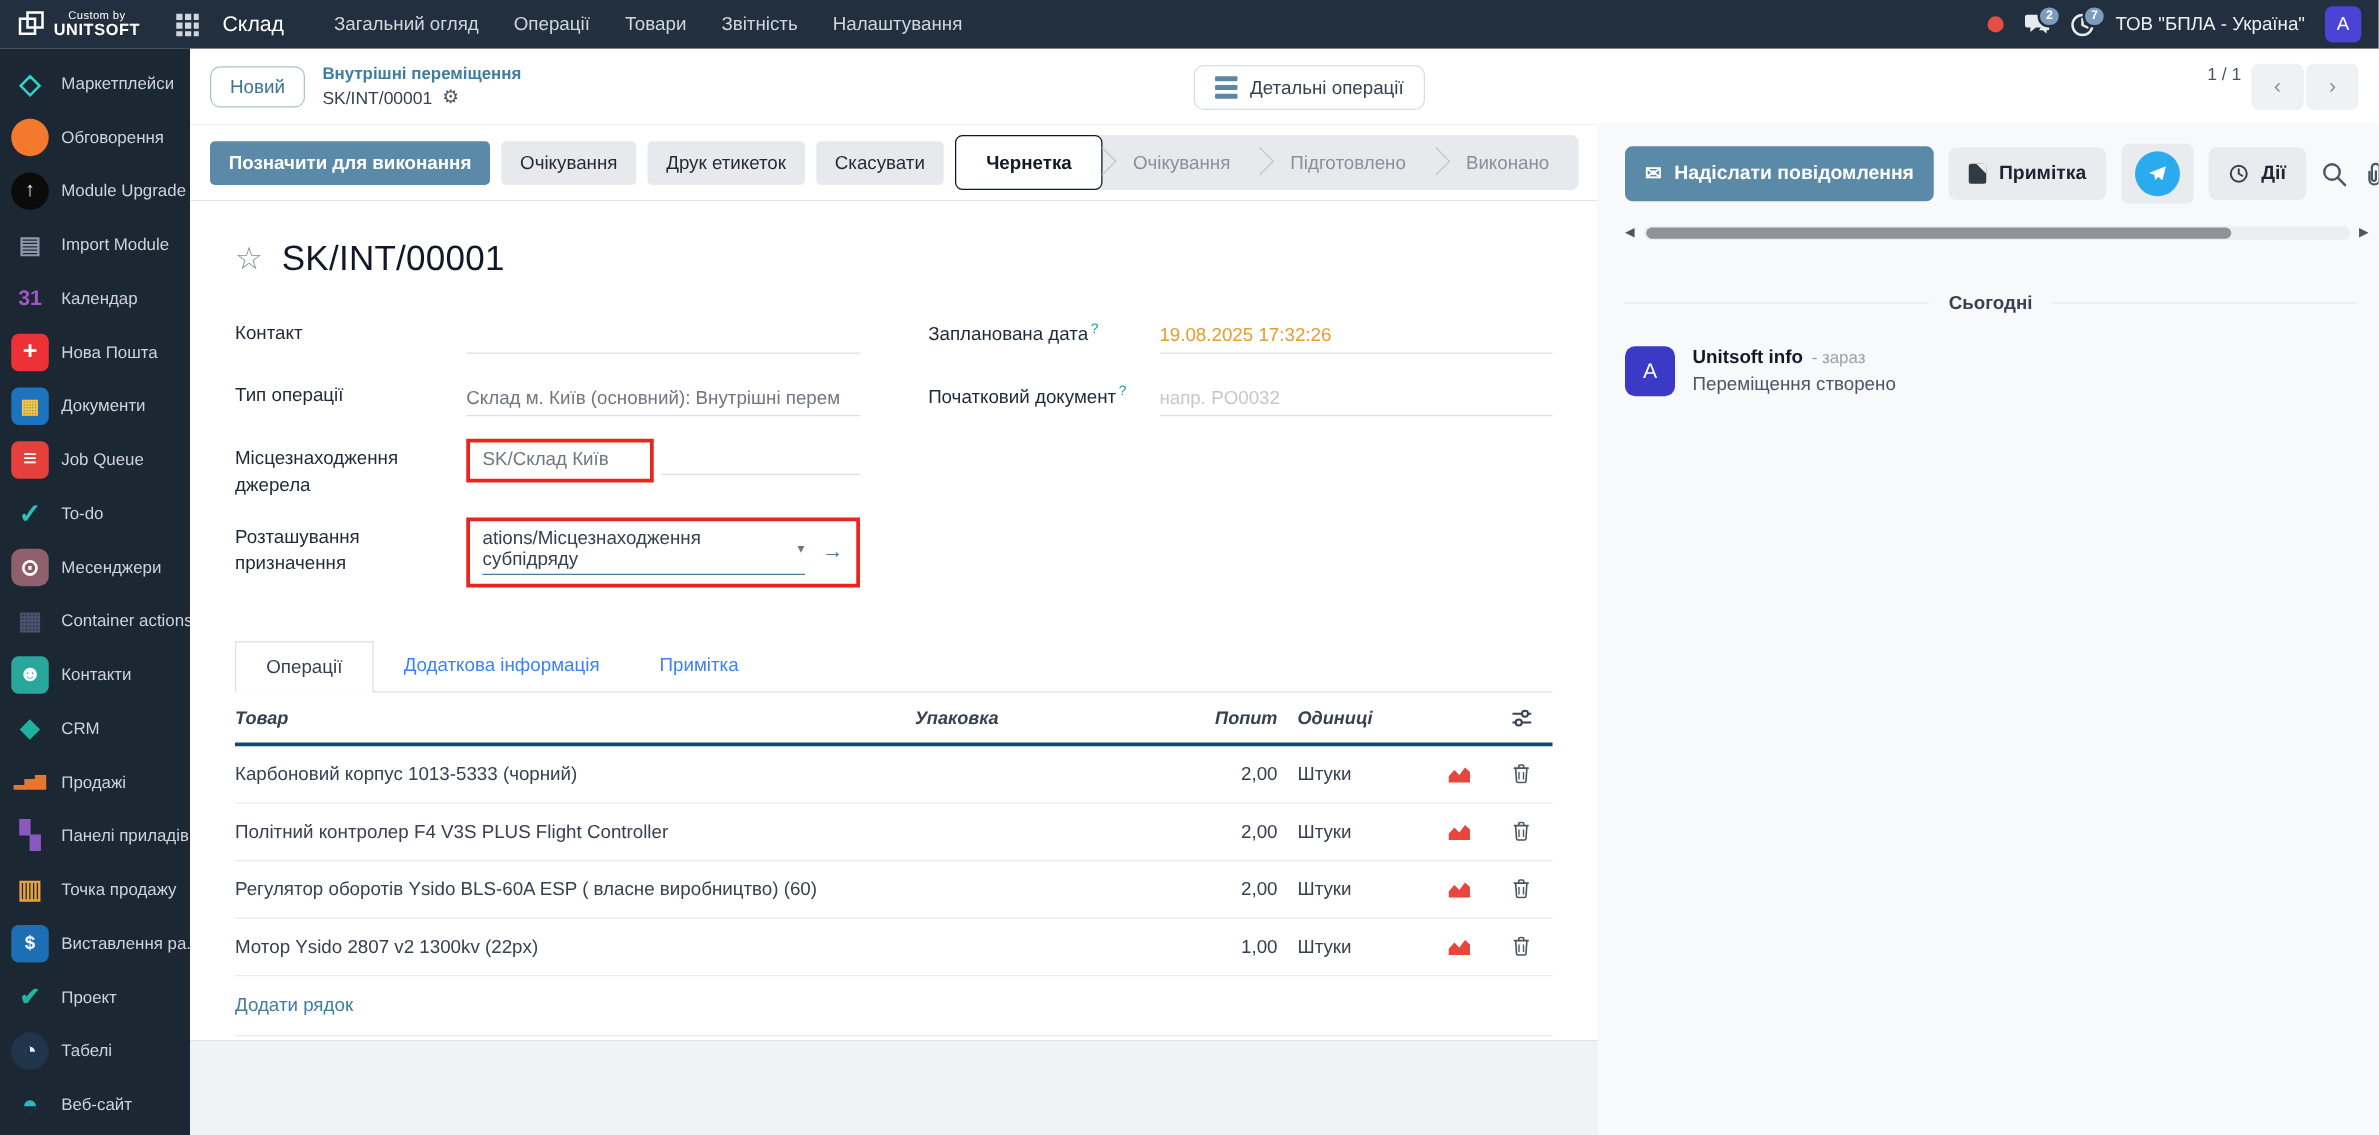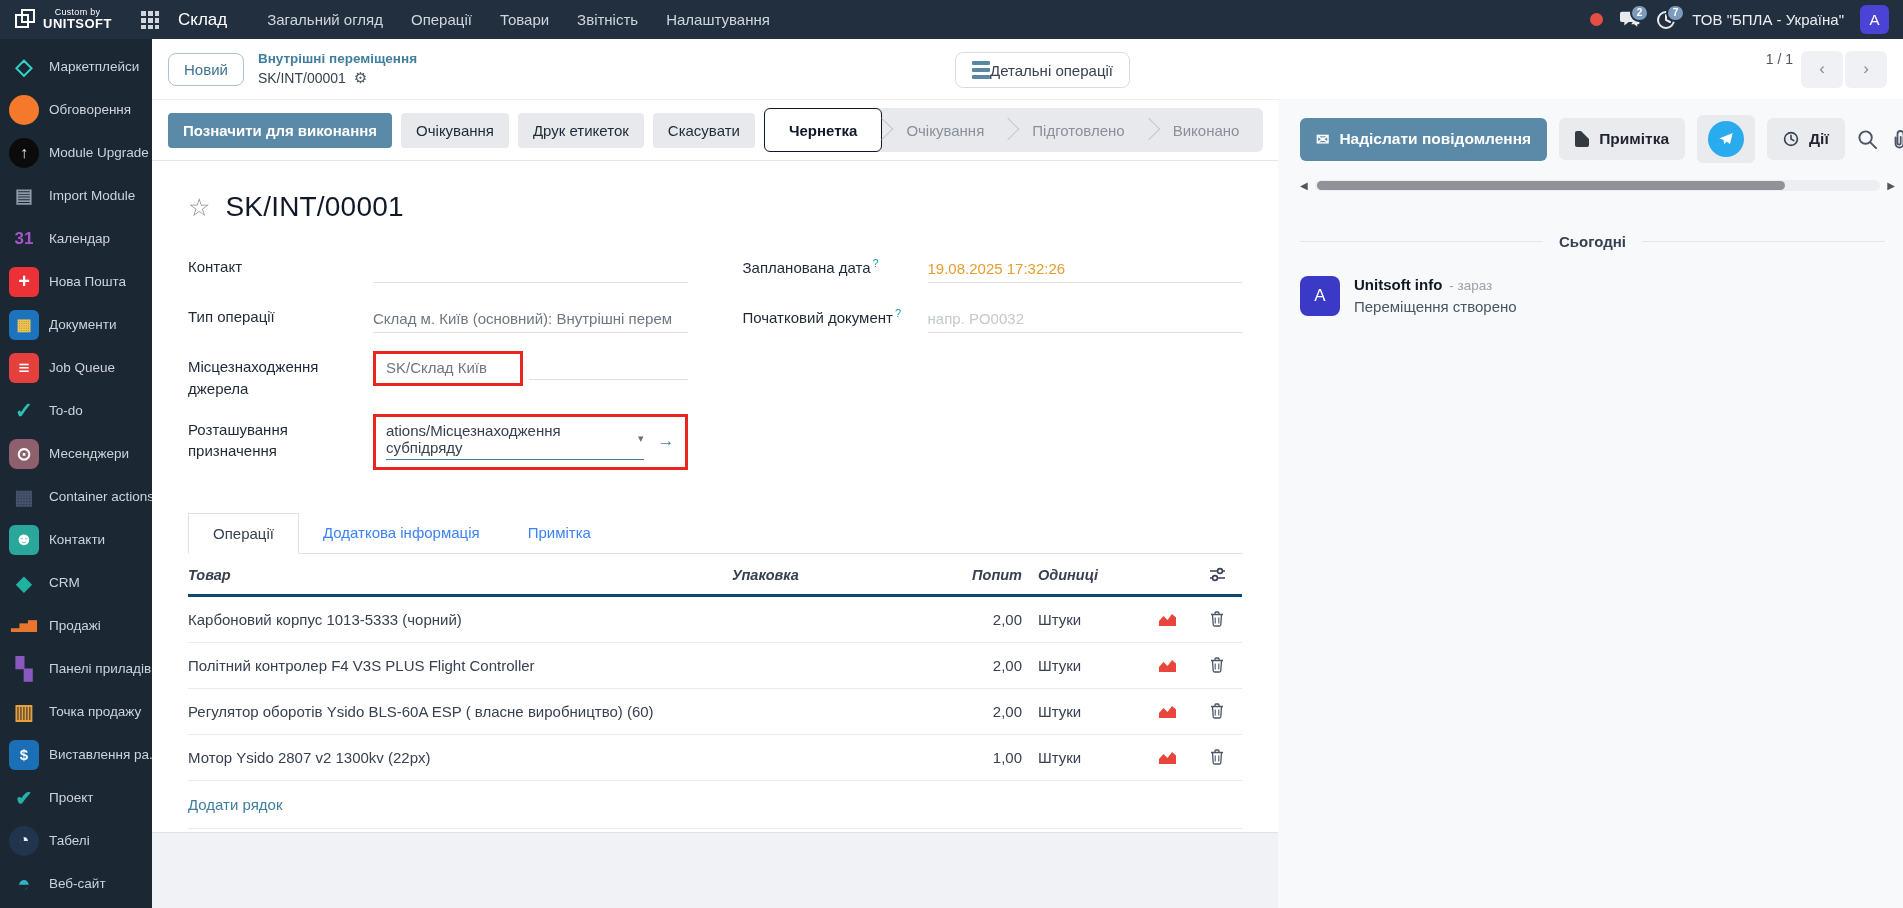--- a/index.html
+++ b/index.html
@@ -40,21 +40,21 @@
   .main { flex:1; display:flex; flex-direction:column; min-width:0; }
 
   
   .control-panel { height:60px; background:#fff; display:flex; align-items:center; padding:16px 16px; position:relative; flex:none; }
   .btn-new { border:1px solid #a9c3d4; color:#3e7294; background:#fff; border-radius:8px; padding:7px 15px; font-size:15px; cursor:pointer; }
   .breadcrumb { margin-left:14px; line-height:1.3; }
   .bc-parent { color:#3f7e9e; font-size:13.5px; font-weight:700; cursor:pointer; }
   .bc-current-row { display:flex; align-items:center; gap:8px; }
   .bc-current { color:#374151; font-size:14px; }
   .gear { color:#4b5563; font-size:15px; cursor:pointer; }
-  .btn-detailed { position:absolute; left:803px; top:13px; display:flex; align-items:center; background:#fff;
+  .btn-detailed { position:absolute; left:803px; top:13px; display:flex; gap:10px; align-items:center; background:#fff;
                   border:1px solid #d9dde2; border-radius:8px; padding:8px 16px; font-size:15px; color:#374151; cursor:pointer; }
   .hamburger { display:flex; flex-direction:column; gap:3px; }
   .hamburger span { width:18px; height:4px; background:#5b87a5; border-radius:1px; }
   .pager { margin-left:auto; display:flex; align-items:flex-start; gap:8px; font-size:14px; color:#4b5563; }
   .pager-btns { display:flex; gap:2px; }
   .pager-btn { width:42px; height:37px; background:#eff1f4; border:none; border-radius:6px; color:#858c95; font-size:17px; cursor:pointer; }
 
   
   .workspace { flex:1; display:flex; min-height:0; }
   .form-col { width:1126px; flex:none; display:flex; flex-direction:column; background:#f0f2f5; }

